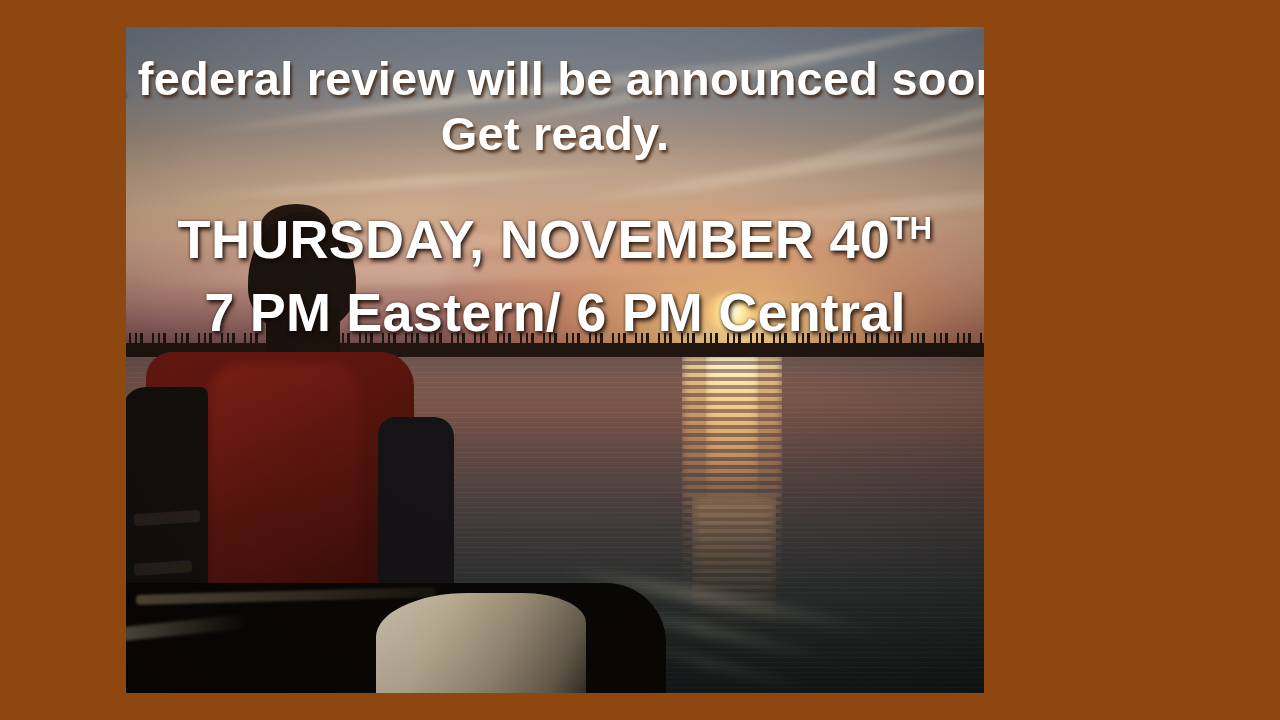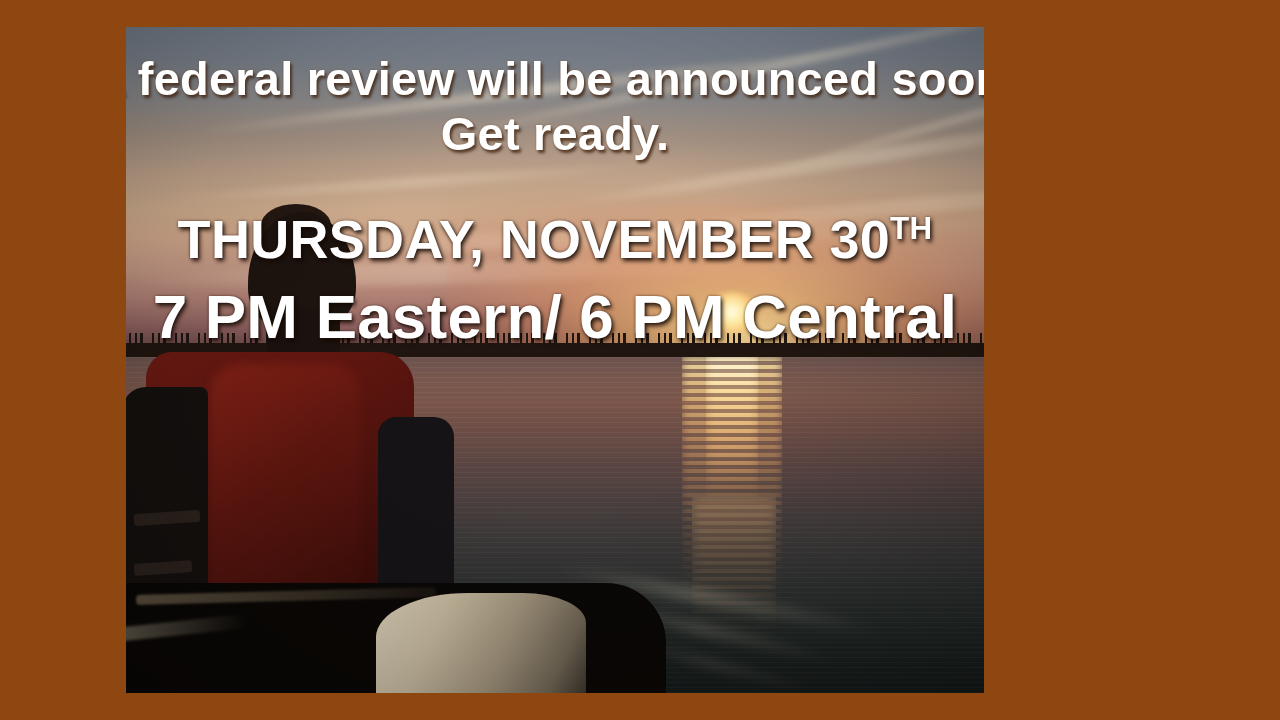--- a/index.html
+++ b/index.html
@@ -478,21 +478,21 @@
   }
   .date-line .ordinal {
     font-size: 0.58em;
     vertical-align: super;
     line-height: 0;
   }
 
   .time-line {
     font-family: "Liberation Sans", sans-serif;
     font-weight: bold;
-    font-size: 62px;
+    font-size: 54px;
     line-height: 1.1;
     letter-spacing: 0.2px;
     margin-top: 14px;
     text-shadow:
       2px 3px 4px rgba(20,8,2,0.85),
       0 0 3px rgba(40,18,6,0.6);
   }
 </style>
 </head>
 <body>
@@ -559,18 +559,18 @@
       </div>
 
       <div class="vignette"></div>
     </div>
 
     <div class="text-overlay" style="color: rgb(255, 255, 255);">
 
       <div class="lede">A federal review will be announced  soon. Get ready.</div>
 
 
-      <div class="date-line"><span>THURSDAY, NOVEMBER 30</span><span class="ordinal">TH</span></div>
+      <div class="date-line"><span>THURSDAY, NOVEMBER 40</span><span class="ordinal">TH</span></div>
 
       <div class="time-line">7 PM Eastern/ 6 PM Central</div>
     </div>
   </div>
 </div>
 
 </body></html>

